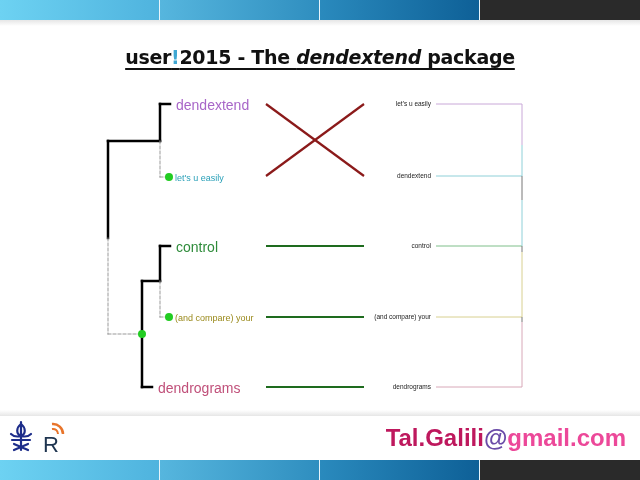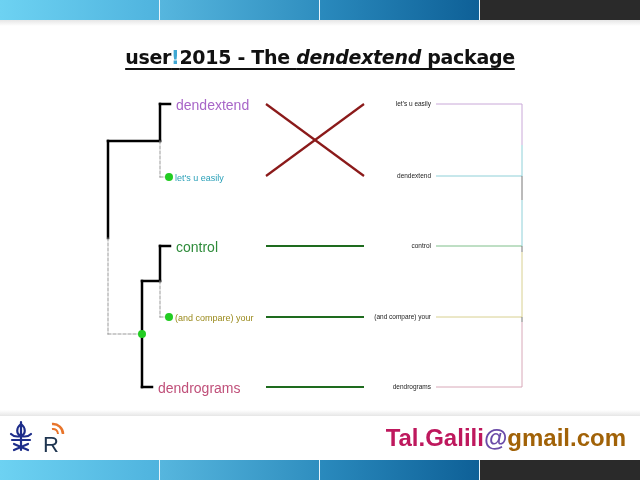--- a/index.html
+++ b/index.html
@@ -15,21 +15,21 @@
     .bottom-bar { top: 460px; }
     .bottom-shadow { position: absolute; top: 410px; left: 0; width: 640px; height: 6px; background: linear-gradient(#ffffff, #e6e6e6); }
     .title { position: absolute; top: 30px; left: 0; width: 640px; text-align: center; font-family: "DejaVu Sans", sans-serif; font-weight: bold; font-size: 19px; color: #111; letter-spacing: -0.3px; margin-top: 16px; }
     .title .inner { text-decoration: underline; text-underline-offset: 4px; text-decoration-thickness: 2px; }
     .title .bang { color: #3ea7d3; }
     .title em { font-style: italic; }
     svg.diagram { position: absolute; left: 0; top: 0; }
     .email { position: absolute; top: 424px; right: 14px; font-family: "Liberation Sans", sans-serif; font-weight: bold; font-size: 24px; }
     .email .name { color: #be185d; }
     .email .at { color: #6a4ba8; }
-    .email .domain { color: #a16207; }
+    .email .domain { color: #ec4899; }
     .logo { position: absolute; }
   </style>
 </head>
 <body>
 
 <div class="bar top-bar">
   <div class="seg s1"></div>
   <div class="seg s2"></div>
   <div class="seg s3"></div>
   <div class="seg s4"></div>

